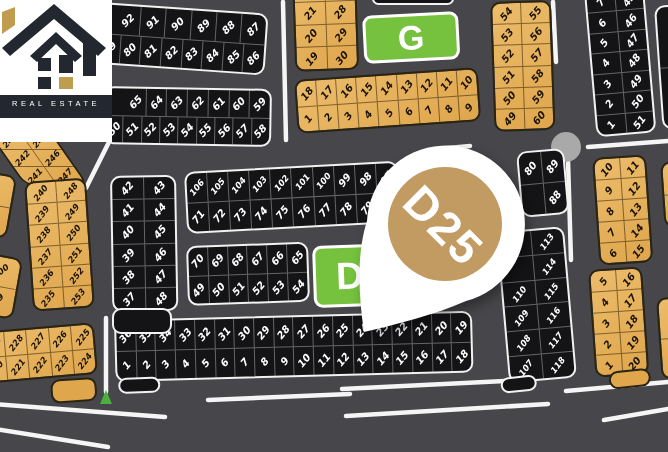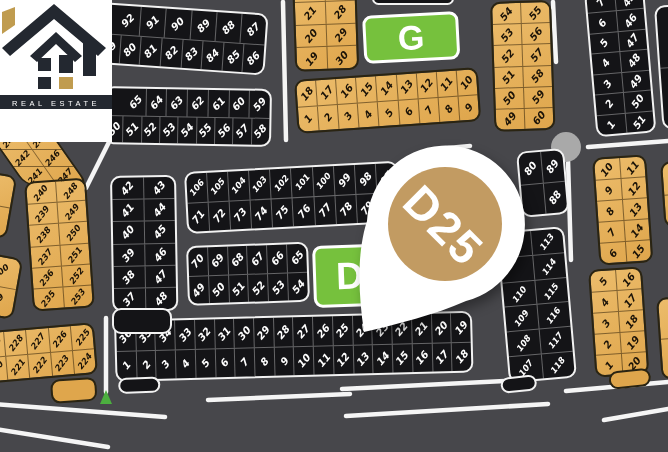--- a/index.html
+++ b/index.html
@@ -26,21 +26,21 @@
         border-radius:9px;display:flex;align-items:center;color:#fff;font-weight:700;
         font-family:"Liberation Sans",sans-serif;transform-origin:top left;z-index:2;}
   .tri{position:absolute;width:0;height:0;border-left:6px solid transparent;border-right:6px solid transparent;
        border-bottom:14px solid var(--marker);z-index:3;}
   .logo{position:absolute;left:0;top:0;width:112px;height:142px;background:#fff;z-index:6;}
   .logo-house{display:block;margin:0 auto;}
   .lg-dark{fill:var(--ldark);} .lg-gold{fill:var(--lgold);}
   .logo-brand{font-family:"Liberation Serif",serif;font-size:21px;color:#2a2f38;text-align:center;
               margin-top:1px;letter-spacing:.5px;}
   .logo-tagline{font-family:"Liberation Sans",sans-serif;font-size:7.5px;letter-spacing:3.5px;color:#fff;
-                background:var(--ldark);text-align:center;padding:4px 0 1px;margin-top:3px;}
+                background:var(--ldark);text-align:center;padding:4px 0 10px;margin-top:3px;}
   .pin{position:absolute;left:0;top:0;z-index:7;filter:drop-shadow(4px 6px 6px rgba(0,0,0,.35));}
   .pin-text{font-family:"Liberation Sans",sans-serif;font-weight:700;font-size:46px;fill:#fff;
             letter-spacing:2px;dominant-baseline:central;}
 </style>
 </head>
 <body>
 
 <div id="map" style="--road: #47474b; --pdark: #141417; --pgold: #dfa64c; --pgoldl: #ecbc6b; --green: #76c13d; --marker: #4caf3f; --lgold: #c09c4f; --ldark: #232830;">
 
   <svg class="roads" id="roads" width="668" height="452" viewBox="0 0 668 452">

